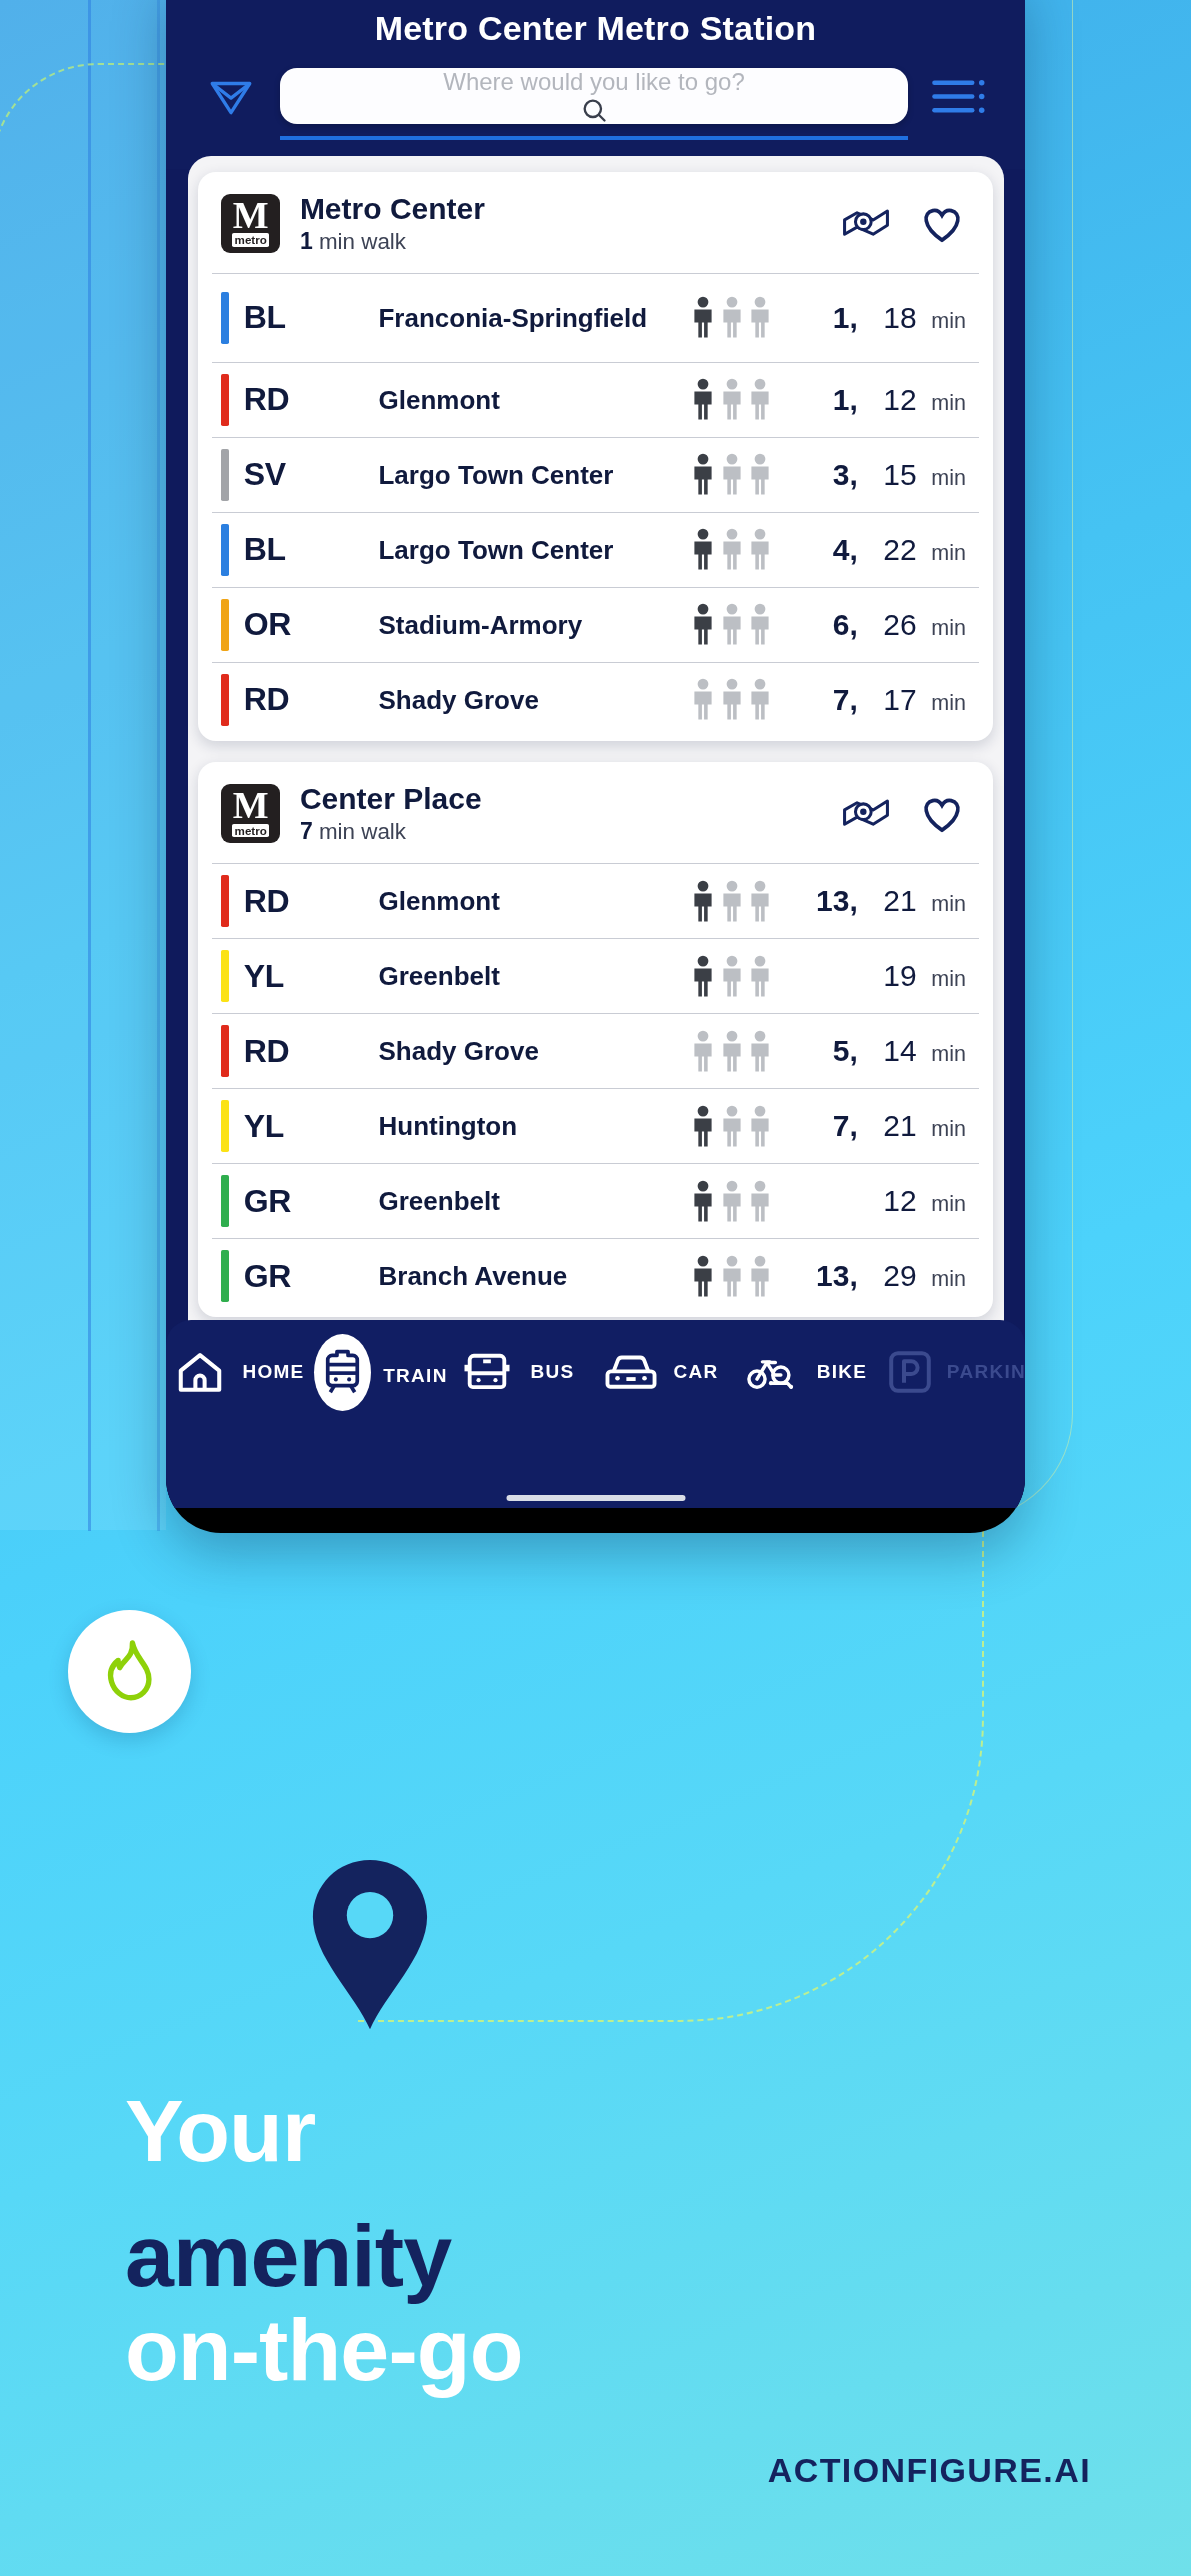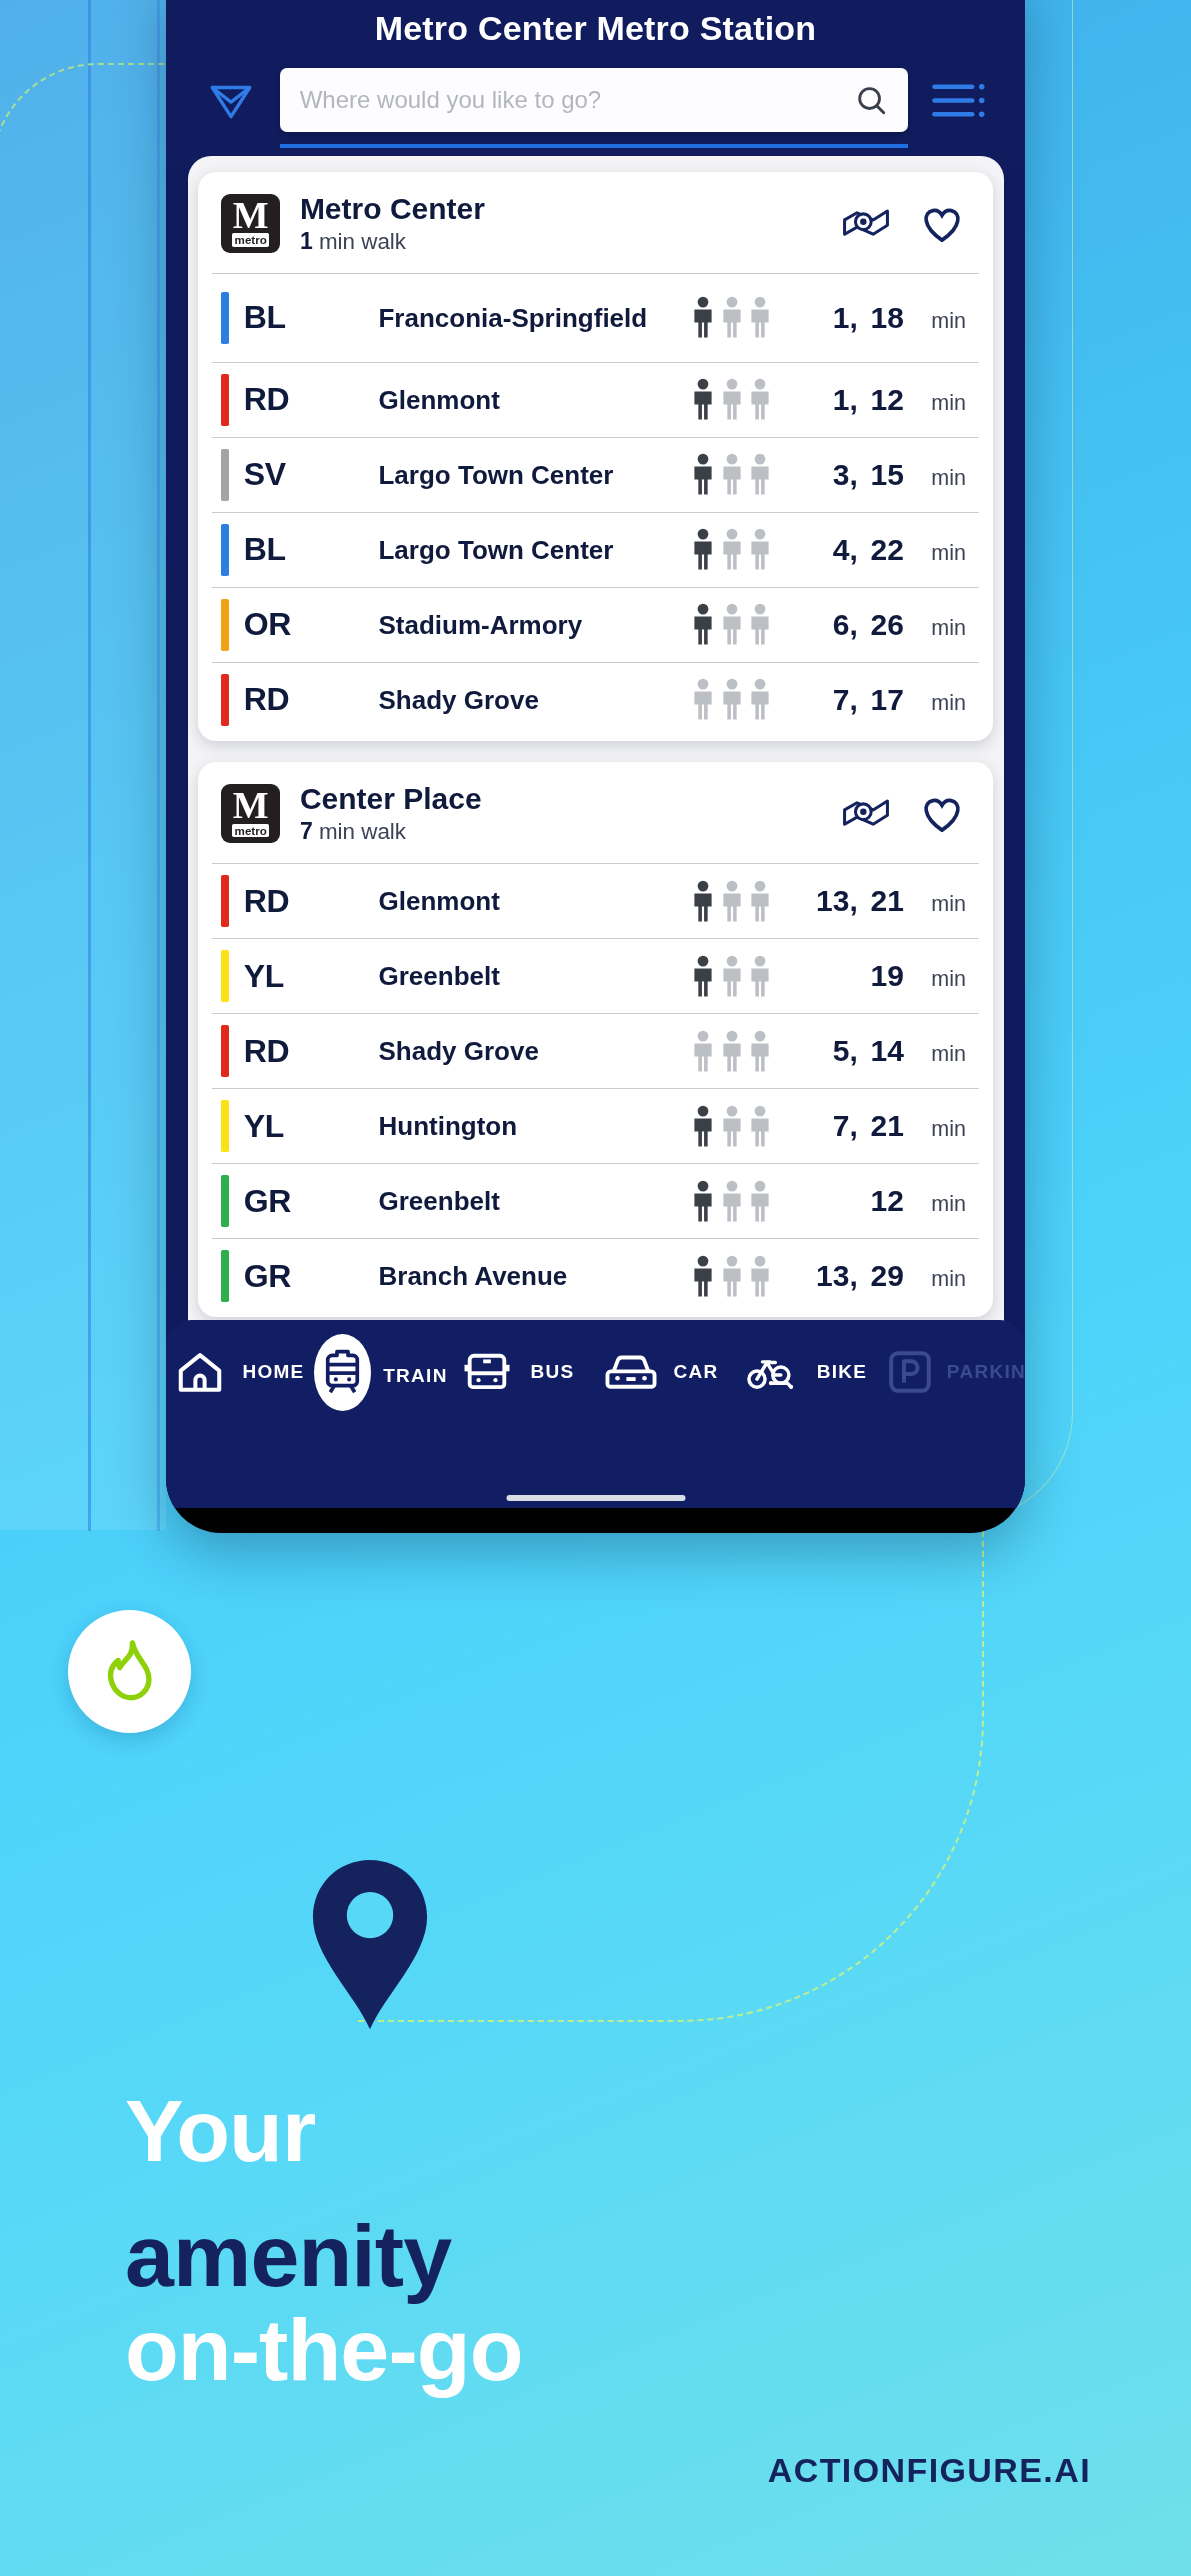--- a/index.html
+++ b/index.html
@@ -62,23 +62,24 @@
     text-align: center;
     color: #ffffff; font-size: 34px; font-weight: bold; letter-spacing: 0.2px;
   }
   .search-row {
     position: absolute; top: 91px; left: 39px; right: 39px;
     display: flex; align-items: center; gap: 23px;
   }
   .send-icon { width: 52px; height: 50px; flex: 0 0 auto; }
   .search-wrap { flex: 1 1 auto; position: relative; }
   .search-box {
-    height: 64px; background: #fdfdff; border-radius: 7px;
+    height: 56px; background: #fdfdff; border-radius: 17px;
     display: flex; align-items: center; padding: 0 19.7px;
     box-shadow: 0 2.7px 6.3px rgba(0,0,0,.20);
+    flex-direction: column;
   }
   .search-placeholder {
     flex: 1 1 auto; color: #b3b6bd; font-size: 24px;
   }
   .search-underline {
     position: absolute; left: 0; right: 0; bottom: -16px; height: 3.6px;
     background: #1f6fe0;
   }
   .menu-icon { width: 55px; height: 45px; flex: 0 0 auto; }
 
@@ -142,22 +143,22 @@
   .occ { display: flex; align-items: flex-end; gap: 4.5px; width: 100px; flex: 0 0 auto; }
   .times {
     width: 175px; flex: 0 0 auto;
     display: flex; align-items: baseline; justify-content: flex-end; gap: 0;
   }
   .t1 {
     width: 77px; text-align: right;
     font-size: 30px; font-weight: bold; color: #101a3d;
   }
   .t2 {
-    width: 68px; text-align: center;
-    font-size: 30px; font-weight: bold; color: #101a3d;
+    width: 68px; text-align: right;
+    font-size: 30px; font-weight: normal; color: #101a3d;
   }
   .tunit { width: 57px; text-align: right; font-size: 21.5px; color: #3d4355; }
 
   
   .bottom-nav {
     position: absolute; left: 0; right: 0; bottom: 0; height: 188px;
     background: #111e63;
     display: flex; align-items: flex-start; justify-content: space-around;
     padding-top: 21.5px;
     border-radius: 25px 25px 0 0;

